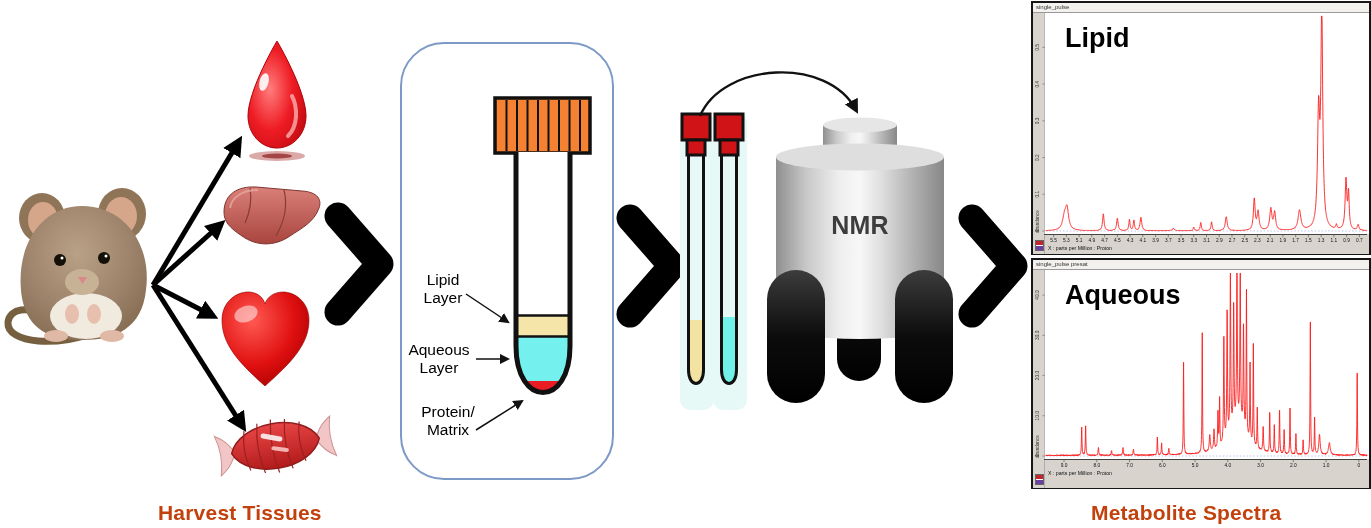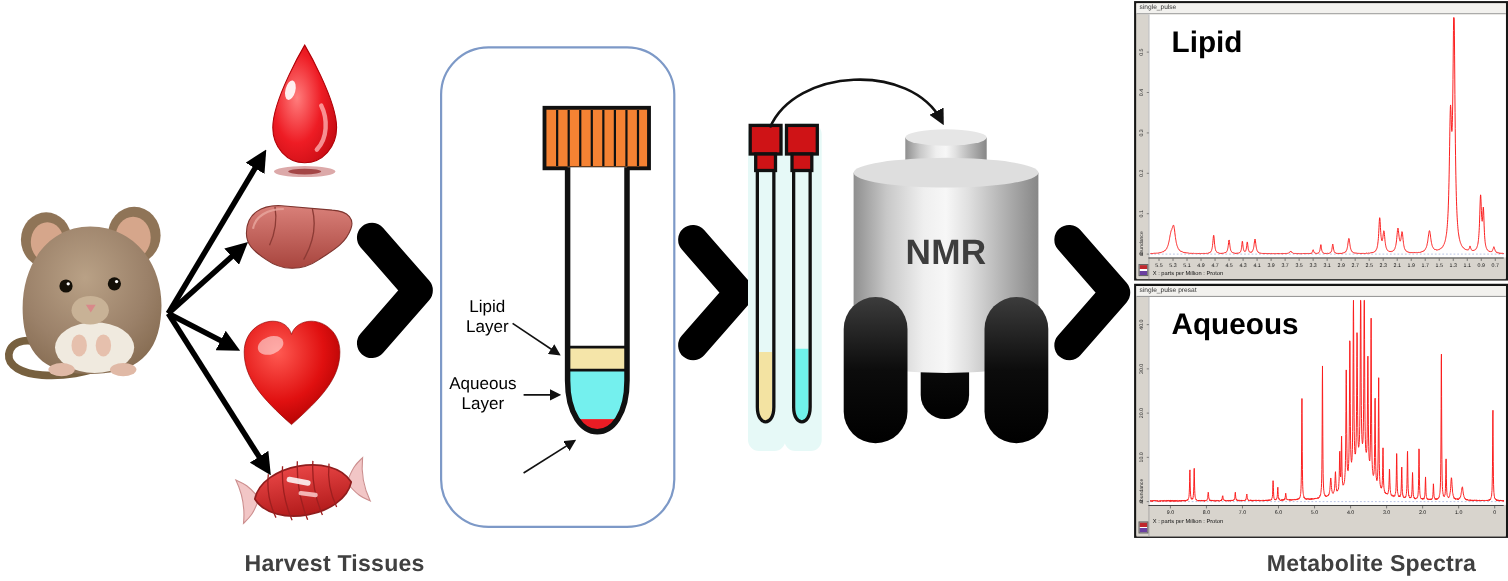--- a/index.html
+++ b/index.html
@@ -1,29 +1,29 @@
 <!DOCTYPE html>
 <html><head>
 <meta charset="utf-8">
 <style>
   html,body{margin:0;padding:0;background:#fff;font-family:"Liberation Sans",sans-serif;}
   .stage{position:relative;width:1371px;height:528px;background:#fff;overflow:hidden;}
   .abs{position:absolute;}
-  .cap{position:absolute;font-weight:bold;font-size:21px;color:#404040;text-align:right;letter-spacing:.2px;}
+  .cap{position:absolute;font-weight:bold;font-size:21px;color:#c2410c;text-align:left;letter-spacing:.2px;}
   .tl{position:absolute;font-size:15.5px;line-height:18px;text-align:center;color:#000;}
   .extract-box{position:absolute;left:400px;top:42px;width:214px;height:438px;box-sizing:border-box;
     border:2px solid #7d99c7;border-radius:44px;background:#fff;}
   .spec-panel{position:absolute;left:1031px;width:340px;box-sizing:border-box;border:2px solid #161616;background:#d8d4cd;}
   .spec-titlebar{height:9px;background:#f2f1ee;border-bottom:1px solid #9a9a9a;overflow:hidden;
     font-size:6px;line-height:8px;color:#333;padding-left:3px;white-space:nowrap;}
   .spec-label{position:absolute;left:32px;top:20px;font-size:27px;font-weight:bold;color:#000;}
   .spec-flag{position:absolute;left:2px;bottom:2px;width:9px;height:11px;border:1px solid #666;box-sizing:border-box;
     background:linear-gradient(180deg,#c0272d 0 42%,#ffffff 42% 58%,#6a3fa0 58% 100%);}
   .nmr-text{position:absolute;left:776px;width:168px;text-align:center;font-weight:bold;
-    font-size:32px;color:#3d3d3d;letter-spacing:.2px;}
+    font-size:25px;color:#3d3d3d;letter-spacing:.2px;}
 </style>
 </head>
 <body>
 
 <div class="stage">
 
   <svg class="abs" style="left:0;top:178px" width="162" height="172" viewBox="0 0 162 172">
     <defs>
       <radialGradient id="mbody" cx="45%" cy="35%" r="75%">
         <stop offset="0" stop-color="#b9a186"></stop>
@@ -170,20 +170,24 @@
     <path d="M76,388 L122,359" stroke="#111" stroke-width="1.5" fill="none" marker-end="url(#ah2)"></path>
   </svg>
 
   <div class="tl" style="left:406px;top:271px;width:74px">
     <div>Lipid</div>
     <div>Layer</div>
   </div>
   <div class="tl" style="left:396px;top:341px;width:86px">
     <div>Aqueous</div>
     <div>Layer</div>
+  </div>
+  <div class="tl" style="left:402px;top:403px;width:92px">
+    <div>Protein/</div>
+    <div>Matrix</div>
   </div>
 
 
   <svg class="abs" style="left:616px;top:204px" width="72" height="124" viewBox="0 0 72 124">
     <path d="M14,14 L56,62 L14,110" fill="none" stroke="#000" stroke-width="27" stroke-linecap="round" stroke-linejoin="round"></path>
   </svg>
 
   <svg class="abs" style="left:678px;top:108px" width="78" height="308" viewBox="0 0 78 308">
     <g>
       <rect x="2" y="4" width="34" height="298" rx="10" fill="#e6f9f7"></rect>
@@ -363,15 +367,15 @@
         <text x="6" y="65.33333333333334" font-size="4.8" text-anchor="middle" fill="#333" transform="rotate(-90 6 65.33333333333334)">30.0</text>
         <line x1="9.5" y1="25.111111111111114" x2="11.5" y2="25.111111111111114" stroke="#555" stroke-width="0.6"></line>
         <text x="6" y="25.111111111111114" font-size="4.8" text-anchor="middle" fill="#333" transform="rotate(-90 6 25.111111111111114)">40.0</text>
         <text x="6" y="188" font-size="4.6" fill="#333" text-anchor="start" transform="rotate(-90 6 188)">abundance</text>
         <path d="M13.00 185.90L13.15 184.81L13.29 185.72L13.44 185.21L13.58 185.50L13.73 185.50L13.88 185.34L14.02 185.80L14.17 185.16L14.31 185.30L14.46 185.75L14.60 185.64L14.75 185.03L14.90 185.99L15.04 185.82L15.19 185.48L15.33 184.86L15.48 185.32L15.63 185.08L15.77 185.49L15.92 185.11L16.06 185.40L16.21 185.29L16.36 185.32L16.50 184.92L16.65 185.06L16.79 185.24L16.94 184.77L17.09 185.03L17.23 185.38L17.38 184.94L17.52 185.15L17.67 185.53L17.82 185.33L17.96 185.57L18.11 185.24L18.25 184.89L18.40 185.01L18.54 185.42L18.69 185.67L18.84 185.39L18.98 185.70L19.13 185.20L19.27 185.02L19.42 185.63L19.57 185.15L19.71 185.68L19.86 185.35L20.00 185.66L20.15 185.65L20.30 185.47L20.44 185.76L20.59 185.77L20.73 185.53L20.88 185.33L21.02 185.75L21.17 185.23L21.32 184.93L21.46 185.06L21.61 185.00L21.75 185.80L21.90 185.92L22.05 185.08L22.19 185.85L22.34 185.70L22.48 185.69L22.63 185.17L22.78 185.09L22.92 185.32L23.07 185.28L23.21 185.26L23.36 185.32L23.51 184.88L23.65 184.72L23.80 184.95L23.94 185.28L24.09 185.83L24.23 185.25L24.38 185.74L24.53 185.79L24.67 184.98L24.82 185.30L24.96 184.85L25.11 185.15L25.26 185.01L25.40 185.31L25.55 185.36L25.69 185.13L25.84 185.16L25.99 185.70L26.13 184.97L26.28 185.79L26.42 185.42L26.57 185.18L26.72 185.06L26.86 185.00L27.01 184.75L27.15 184.85L27.30 184.84L27.45 185.40L27.59 185.20L27.74 185.90L27.88 184.89L28.03 184.89L28.17 185.22L28.32 184.82L28.47 185.50L28.61 185.34L28.76 185.22L28.90 184.93L29.05 185.64L29.20 185.09L29.34 184.72L29.49 184.74L29.63 185.34L29.78 185.38L29.93 185.41L30.07 185.85L30.22 185.20L30.36 184.69L30.51 185.46L30.65 184.97L30.80 184.84L30.95 185.86L31.09 185.98L31.24 185.13L31.38 185.50L31.53 184.90L31.68 185.68L31.82 185.02L31.97 185.29L32.11 185.77L32.26 185.73L32.41 184.85L32.55 185.20L32.70 184.87L32.84 185.60L32.99 184.94L33.14 185.02L33.28 185.76L33.43 185.49L33.57 185.65L33.72 185.55L33.87 185.60L34.01 184.76L34.16 185.53L34.30 185.74L34.45 185.90L34.59 185.52L34.74 185.35L34.89 184.80L35.03 185.72L35.18 185.67L35.32 185.07L35.47 185.36L35.62 185.00L35.76 185.89L35.91 185.34L36.05 184.95L36.20 185.00L36.35 185.66L36.49 185.35L36.64 184.93L36.78 185.44L36.93 185.73L37.07 185.34L37.22 184.96L37.37 184.91L37.51 185.21L37.66 185.12L37.80 185.91L37.95 185.65L38.10 185.75L38.24 185.59L38.39 185.18L38.53 185.31L38.68 184.87L38.83 185.19L38.97 185.90L39.12 185.56L39.26 184.82L39.41 185.28L39.56 184.95L39.70 184.80L39.85 185.76L39.99 185.76L40.14 185.82L40.29 185.62L40.43 185.26L40.58 184.82L40.72 185.26L40.87 184.80L41.01 185.28L41.16 185.74L41.31 184.85L41.45 185.21L41.60 185.48L41.74 184.86L41.89 185.49L42.04 185.16L42.18 185.11L42.33 184.93L42.47 185.36L42.62 185.17L42.77 185.62L42.91 185.28L43.06 184.82L43.20 185.51L43.35 184.65L43.50 185.33L43.64 185.53L43.79 185.56L43.93 184.81L44.08 184.73L44.22 184.91L44.37 185.32L44.52 185.64L44.66 184.75L44.81 185.59L44.95 184.98L45.10 185.16L45.25 184.90L45.39 184.64L45.54 184.62L45.68 184.96L45.83 184.99L45.98 185.43L46.12 184.87L46.27 184.35L46.41 184.68L46.56 184.09L46.70 184.49L46.85 184.65L47.00 184.21L47.14 183.96L47.29 183.94L47.43 183.11L47.58 182.77L47.73 182.08L47.87 181.44L48.02 179.78L48.16 177.45L48.31 173.72L48.46 167.65L48.60 159.52L48.75 157.17L48.89 164.20L49.04 171.80L49.19 176.26L49.33 179.20L49.48 181.11L49.62 181.63L49.77 182.59L49.92 183.34L50.06 182.65L50.21 182.96L50.35 183.30L50.50 183.98L50.64 184.17L50.79 183.91L50.94 183.68L51.08 182.86L51.23 183.30L51.37 183.48L51.52 183.06L51.67 181.97L51.81 180.42L51.96 179.02L52.10 176.49L52.25 172.10L52.40 165.37L52.54 157.42L52.69 155.78L52.83 163.48L52.98 170.92L53.12 175.84L53.27 178.70L53.42 180.89L53.56 181.69L53.71 182.36L53.85 183.12L54.00 183.25L54.15 184.07L54.29 184.29L54.44 184.29L54.58 183.86L54.73 184.39L54.88 184.79L55.02 185.05L55.17 184.98L55.31 185.03L55.46 184.81L55.61 185.18L55.75 185.03L55.90 184.95L56.04 184.79L56.19 185.62L56.34 185.62L56.48 185.28L56.63 184.57L56.77 185.31L56.92 185.17L57.06 184.61L57.21 185.19L57.36 185.14L57.50 185.43L57.65 184.84L57.79 184.88L57.94 185.25L58.09 185.51L58.23 185.06L58.38 185.34L58.52 185.35L58.67 185.39L58.82 185.02L58.96 184.59L59.11 185.47L59.25 185.46L59.40 184.75L59.54 184.79L59.69 185.63L59.84 185.71L59.98 185.47L60.13 184.92L60.27 185.15L60.42 184.89L60.57 185.40L60.71 185.01L60.86 185.11L61.00 184.89L61.15 184.72L61.30 185.18L61.44 184.74L61.59 184.67L61.73 184.95L61.88 185.72L62.03 185.05L62.17 185.70L62.32 185.14L62.46 185.41L62.61 185.35L62.76 185.24L62.90 185.29L63.05 184.75L63.19 185.16L63.34 184.98L63.48 184.82L63.63 185.09L63.78 184.97L63.92 184.83L64.07 184.85L64.21 184.49L64.36 184.67L64.51 183.86L64.65 183.32L64.80 182.70L64.94 182.20L65.09 180.09L65.24 178.89L65.38 177.49L65.53 178.11L65.67 179.36L65.82 181.34L65.97 182.88L66.11 183.55L66.26 183.40L66.40 184.24L66.55 184.12L66.69 185.08L66.84 184.98L66.99 185.18L67.13 184.86L67.28 184.38L67.42 184.82L67.57 185.28L67.72 184.69L67.86 185.22L68.01 185.16L68.15 184.58L68.30 184.95L68.45 185.50L68.59 184.61L68.74 184.72L68.88 185.03L69.03 184.81L69.17 185.48L69.32 185.29L69.47 184.53L69.61 184.93L69.76 184.84L69.90 185.24L70.05 185.61L70.20 185.54L70.34 185.47L70.49 184.81L70.63 184.73L70.78 185.30L70.93 185.27L71.07 185.65L71.22 185.58L71.36 184.85L71.51 184.91L71.66 185.00L71.80 184.97L71.95 185.19L72.09 185.15L72.24 185.82L72.39 185.01L72.53 184.84L72.68 185.07L72.82 184.94L72.97 184.76L73.11 185.44L73.26 185.66L73.41 185.08L73.55 185.44L73.70 184.80L73.84 184.84L73.99 185.04L74.14 184.93L74.28 185.32L74.43 185.36L74.57 185.47L74.72 185.52L74.87 184.68L75.01 184.90L75.16 185.15L75.30 185.44L75.45 185.66L75.60 185.54L75.74 185.60L75.89 185.67L76.03 185.53L76.18 185.28L76.32 184.69L76.47 185.47L76.62 184.94L76.76 184.93L76.91 185.30L77.05 185.20L77.20 184.51L77.35 185.08L77.49 183.96L77.64 184.72L77.78 184.42L77.93 184.33L78.08 182.81L78.22 181.87L78.37 180.99L78.51 180.74L78.66 180.66L78.81 182.01L78.95 182.85L79.10 184.04L79.24 184.44L79.39 184.43L79.53 184.27L79.68 184.70L79.83 184.60L79.97 184.45L80.12 184.77L80.26 184.60L80.41 185.15L80.56 184.93L80.70 184.54L80.85 185.15L80.99 184.55L81.14 185.60L81.29 185.08L81.43 185.42L81.58 185.45L81.72 185.46L81.87 185.45L82.02 185.34L82.16 185.02L82.31 184.73L82.45 185.14L82.60 185.09L82.74 185.51L82.89 185.17L83.04 184.86L83.18 184.71L83.33 185.57L83.47 185.15L83.62 185.68L83.77 185.55L83.91 185.56L84.06 184.93L84.20 185.03L84.35 185.49L84.50 184.76L84.64 185.48L84.79 185.24L84.93 185.13L85.08 184.73L85.22 185.19L85.37 184.52L85.52 184.94L85.66 184.85L85.81 185.67L85.95 185.35L86.10 185.31L86.25 185.16L86.39 184.78L86.54 184.75L86.68 185.28L86.83 184.68L86.98 184.73L87.12 184.64L87.27 185.29L87.41 184.61L87.56 184.80L87.71 184.85L87.85 185.27L88.00 185.29L88.14 184.81L88.29 184.90L88.44 184.43L88.58 184.39L88.73 184.02L88.87 184.30L89.02 183.63L89.16 183.90L89.31 183.36L89.46 182.36L89.60 181.69L89.75 179.85L89.89 178.37L90.04 177.51L90.19 179.93L90.33 181.02L90.48 182.95L90.62 182.87L90.77 183.37L90.92 184.29L91.06 183.73L91.21 184.51L91.35 184.42L91.50 184.89L91.64 185.36L91.79 185.11L91.94 185.16L92.08 184.45L92.23 184.31L92.37 185.02L92.52 185.17L92.67 184.84L92.81 184.99L92.96 185.49L93.10 184.83L93.25 184.98L93.40 184.42L93.54 184.52L93.69 184.95L93.83 185.63L93.98 185.08L94.13 185.05L94.27 185.05L94.42 185.21L94.56 185.40L94.71 185.49L94.86 184.82L95.00 185.02L95.15 184.76L95.29 184.79L95.44 185.47L95.58 184.51L95.73 185.02L95.88 185.35L96.02 185.29L96.17 185.61L96.31 184.73L96.46 185.02L96.61 184.88L96.75 185.12L96.90 184.95L97.04 184.89L97.19 185.26L97.34 184.70L97.48 184.93L97.63 185.27L97.77 185.18L97.92 184.98L98.06 185.26L98.21 185.10L98.36 185.04L98.50 184.52L98.65 184.78L98.79 185.09L98.94 185.28L99.09 184.93L99.23 184.45L99.38 184.05L99.52 184.52L99.67 183.64L99.82 183.14L99.96 182.51L100.11 181.30L100.25 180.41L100.40 179.34L100.55 179.13L100.69 180.66L100.84 182.05L100.98 183.54L101.13 183.47L101.28 183.93L101.42 184.00L101.57 184.07L101.71 184.66L101.86 184.63L102.00 185.16L102.15 184.47L102.30 184.55L102.44 184.63L102.59 185.11L102.73 184.86L102.88 184.87L103.03 185.05L103.17 185.04L103.32 184.60L103.46 184.55L103.61 184.46L103.76 184.89L103.90 184.45L104.05 185.19L104.19 185.45L104.34 184.66L104.48 185.52L104.63 184.70L104.78 184.64L104.92 184.70L105.07 185.30L105.21 185.57L105.36 185.66L105.51 185.28L105.65 184.83L105.80 185.37L105.94 184.53L106.09 184.72L106.24 184.66L106.38 185.29L106.53 185.55L106.67 184.89L106.82 185.24L106.97 185.16L107.11 184.82L107.26 184.76L107.40 185.26L107.55 185.07L107.69 185.25L107.84 185.38L107.99 184.64L108.13 185.34L108.28 185.03L108.42 184.46L108.57 184.77L108.72 185.11L108.86 185.16L109.01 184.78L109.15 184.65L109.30 184.73L109.45 185.16L109.59 184.69L109.74 184.62L109.88 185.26L110.03 184.94L110.18 185.24L110.32 185.46L110.47 184.91L110.61 185.33L110.76 185.19L110.90 184.51L111.05 185.51L111.20 185.17L111.34 184.72L111.49 184.76L111.63 184.83L111.78 184.79L111.93 184.69L112.07 184.99L112.22 185.61L112.36 185.05L112.51 184.83L112.66 184.65L112.80 185.33L112.95 184.86L113.09 185.00L113.24 185.18L113.39 185.25L113.53 185.32L113.68 185.06L113.82 185.07L113.97 184.76L114.11 184.73L114.26 185.26L114.41 185.28L114.55 185.61L114.70 185.19L114.84 185.05L114.99 185.27L115.14 184.47L115.28 184.65L115.43 184.59L115.57 185.22L115.72 184.88L115.87 185.56L116.01 184.63L116.16 185.21L116.30 185.38L116.45 184.79L116.60 185.28L116.74 184.55L116.89 184.82L117.03 184.58L117.18 185.34L117.33 184.92L117.47 184.82L117.62 185.34L117.76 184.50L117.91 184.63L118.05 185.39L118.20 185.11L118.35 184.88L118.49 185.21L118.64 184.49L118.78 184.97L118.93 184.36L119.08 185.06L119.22 184.71L119.37 185.11L119.51 185.08L119.66 184.73L119.81 184.78L119.95 185.03L120.10 184.36L120.24 184.44L120.39 185.41L120.54 184.93L120.68 184.97L120.83 184.21L120.97 184.96L121.12 184.77L121.26 184.53L121.41 184.34L121.56 184.42L121.70 184.95L121.85 184.63L121.99 184.59L122.14 184.63L122.29 184.44L122.43 184.30L122.58 184.67L122.72 184.17L122.87 183.91L123.02 184.34L123.16 183.14L123.31 182.83L123.45 182.66L123.60 181.96L123.74 181.30L123.89 179.55L124.04 175.56L124.18 170.57L124.33 167.00L124.47 168.83L124.62 173.24L124.77 177.03L124.91 180.05L125.06 181.71L125.20 182.95L125.35 183.31L125.50 183.52L125.64 183.59L125.79 183.63L125.93 184.49L126.08 184.09L126.23 184.54L126.37 184.66L126.52 184.15L126.66 183.96L126.81 183.63L126.95 183.65L127.10 184.07L127.25 184.18L127.39 183.85L127.54 183.70L127.68 182.79L127.83 182.88L127.98 182.65L128.12 181.20L128.27 179.66L128.41 175.80L128.56 173.32L128.71 172.91L128.85 176.97L129.00 179.54L129.14 181.42L129.29 181.96L129.44 182.74L129.58 183.69L129.73 183.34L129.87 183.90L130.02 183.50L130.16 184.04L130.31 184.41L130.46 184.42L130.60 184.46L130.75 184.72L130.89 184.56L131.04 185.00L131.19 184.55L131.33 184.82L131.48 184.32L131.62 184.46L131.77 184.24L131.92 185.03L132.06 184.41L132.21 184.44L132.35 184.57L132.50 184.33L132.65 184.01L132.79 185.01L132.94 185.21L133.08 184.85L133.23 184.64L133.38 184.01L133.52 184.79L133.67 183.92L133.81 184.28L133.96 184.70L134.10 184.74L134.25 184.25L134.40 184.62L134.54 184.09L134.69 184.45L134.83 184.15L134.98 183.18L135.13 183.78L135.27 182.42L135.42 181.81L135.56 180.74L135.71 178.74L135.86 178.35L136.00 179.29L136.15 180.90L136.29 181.91L136.44 182.71L136.58 182.98L136.73 183.78L136.88 184.27L137.02 184.07L137.17 183.84L137.31 183.90L137.46 184.21L137.61 184.05L137.75 184.46L137.90 184.37L138.04 183.99L138.19 184.34L138.34 184.51L138.48 184.42L138.63 184.44L138.77 184.69L138.92 184.70L139.07 184.68L139.21 183.88L139.36 184.48L139.50 184.91L139.65 184.48L139.80 184.07L139.94 184.18L140.09 184.66L140.23 184.73L140.38 184.20L140.52 184.82L140.67 183.97L140.82 184.58L140.96 184.37L141.11 184.66L141.25 184.91L141.40 184.71L141.55 184.35L141.69 184.76L141.84 184.28L141.98 184.05L142.13 184.33L142.28 184.53L142.42 184.13L142.57 184.16L142.71 184.14L142.86 184.45L143.00 184.32L143.15 184.63L143.30 184.58L143.44 184.03L143.59 184.57L143.73 184.55L143.88 184.03L144.03 183.80L144.17 183.77L144.32 184.12L144.46 184.09L144.61 184.66L144.76 183.94L144.90 184.13L145.05 184.02L145.19 184.17L145.34 184.22L145.49 183.71L145.63 183.81L145.78 184.40L145.92 183.98L146.07 183.65L146.22 183.98L146.36 183.39L146.51 183.91L146.65 184.46L146.80 184.29L146.94 184.35L147.09 183.45L147.24 183.72L147.38 183.01L147.53 183.12L147.67 183.31L147.82 183.54L147.97 183.73L148.11 183.55L148.26 182.50L148.40 182.62L148.55 182.70L148.70 182.07L148.84 182.12L148.99 181.46L149.13 180.88L149.28 179.46L149.42 178.79L149.57 177.17L149.72 173.99L149.86 170.30L150.01 164.33L150.15 153.49L150.30 133.72L150.45 106.05L150.59 92.30L150.74 114.31L150.88 140.35L151.03 156.82L151.18 166.72L151.32 172.36L151.47 175.27L151.61 177.34L151.76 178.63L151.91 179.63L152.05 180.31L152.20 181.11L152.34 182.06L152.49 181.71L152.63 182.74L152.78 182.21L152.93 182.39L153.07 182.99L153.22 182.70L153.36 183.21L153.51 183.07L153.66 183.84L153.80 183.33L153.95 183.63L154.09 183.80L154.24 183.12L154.39 183.40L154.53 183.58L154.68 184.09L154.82 183.39L154.97 183.49L155.12 183.57L155.26 184.12L155.41 183.62L155.55 183.16L155.70 183.39L155.85 183.29L155.99 183.61L156.14 183.67L156.28 183.28L156.43 183.16L156.57 183.74L156.72 183.72L156.87 184.07L157.01 183.47L157.16 184.08L157.30 183.87L157.45 183.54L157.60 183.47L157.74 184.14L157.89 183.27L158.03 183.39L158.18 183.97L158.33 183.73L158.47 183.76L158.62 183.70L158.76 184.09L158.91 183.07L159.06 183.95L159.20 183.23L159.35 184.03L159.49 183.48L159.64 183.27L159.78 183.27L159.93 183.42L160.08 183.17L160.22 183.59L160.37 183.90L160.51 183.33L160.66 183.96L160.81 183.75L160.95 183.76L161.10 183.47L161.24 183.55L161.39 183.65L161.54 183.28L161.68 183.36L161.83 183.76L161.97 183.64L162.12 183.57L162.27 182.73L162.41 183.51L162.56 183.34L162.70 183.27L162.85 183.62L162.99 183.28L163.14 183.15L163.29 182.67L163.43 183.35L163.58 183.24L163.72 183.22L163.87 183.46L164.02 183.27L164.16 183.04L164.31 182.99L164.45 183.21L164.60 182.87L164.75 182.84L164.89 182.37L165.04 182.45L165.18 183.22L165.33 182.65L165.47 183.02L165.62 182.30L165.77 182.19L165.91 182.19L166.06 182.51L166.20 181.91L166.35 181.76L166.50 182.08L166.64 181.59L166.79 181.71L166.93 180.52L167.08 180.88L167.23 180.12L167.37 179.84L167.52 179.91L167.66 178.54L167.81 177.63L167.96 176.41L168.10 174.75L168.25 173.28L168.39 169.71L168.54 165.39L168.69 156.65L168.83 142.01L168.98 115.82L169.12 78.92L169.27 62.69L169.41 92.86L169.56 126.97L169.71 147.72L169.85 160.41L170.00 167.23L170.14 170.93L170.29 173.79L170.44 175.81L170.58 176.63L170.73 178.04L170.87 179.17L171.02 179.37L171.17 179.62L171.31 179.44L171.46 180.46L171.60 180.31L171.75 180.97L171.89 180.31L172.04 181.02L172.19 181.39L172.33 180.52L172.48 180.57L172.62 181.15L172.77 181.31L172.92 180.95L173.06 181.43L173.21 181.23L173.35 181.33L173.50 180.83L173.65 180.51L173.79 180.39L173.94 180.19L174.08 180.37L174.23 180.96L174.38 180.80L174.52 180.64L174.67 180.11L174.81 179.29L174.96 179.81L175.10 179.70L175.25 179.46L175.40 178.18L175.54 177.46L175.69 176.78L175.83 175.84L175.98 174.97L176.13 172.92L176.27 171.13L176.42 168.25L176.56 166.28L176.71 164.67L176.86 164.54L177.00 166.43L177.15 168.00L177.29 171.20L177.44 173.06L177.59 174.64L177.73 175.15L177.88 176.66L178.02 176.74L178.17 177.41L178.31 177.96L178.46 178.18L178.61 178.21L178.75 178.50L178.90 178.49L179.04 178.47L179.19 178.20L179.34 177.63L179.48 177.36L179.63 176.84L179.77 176.29L179.92 175.97L180.07 175.41L180.21 173.96L180.36 172.84L180.50 169.61L180.65 167.00L180.80 163.19L180.94 159.85L181.09 158.82L181.23 161.76L181.38 165.41L181.52 169.28L181.67 171.45L181.82 173.12L181.96 174.19L182.11 175.46L182.25 176.02L182.40 175.74L182.55 176.54L182.69 176.09L182.84 175.43L182.98 175.88L183.13 175.79L183.28 175.70L183.42 175.26L183.57 174.66L183.71 174.60L183.86 173.51L184.01 172.22L184.15 169.63L184.30 167.60L184.44 163.03L184.59 157.97L184.74 149.06L184.88 141.18L185.03 140.24L185.17 146.01L185.32 153.78L185.46 159.34L185.61 162.76L185.76 163.60L185.90 163.15L186.05 159.44L186.19 154.60L186.34 143.60L186.49 131.37L186.63 126.52L186.78 136.46L186.92 149.96L187.07 158.78L187.22 163.66L187.36 166.61L187.51 168.18L187.65 169.18L187.80 170.65L187.94 171.11L188.09 170.63L188.24 170.48L188.38 170.17L188.53 170.40L188.67 170.29L188.82 169.45L188.97 169.27L189.11 168.51L189.26 167.66L189.40 166.11L189.55 164.01L189.70 161.60L189.84 159.49L189.99 155.30L190.13 148.56L190.28 139.91L190.43 124.86L190.57 104.21L190.72 78.48L190.86 66.29L191.01 79.61L191.15 103.54L191.30 124.20L191.45 137.41L191.59 145.63L191.74 151.52L191.88 154.67L192.03 156.45L192.18 157.56L192.32 157.57L192.47 157.83L192.61 157.89L192.76 156.30L192.91 153.84L193.05 151.39L193.20 147.47L193.34 141.13L193.49 131.03L193.64 117.63L193.78 95.37L193.93 65.33L194.07 39.79L194.22 41.61L194.37 69.08L194.51 96.72L194.66 117.50L194.80 130.10L194.95 138.84L195.09 143.69L195.24 146.24L195.39 148.70L195.53 149.44L195.68 150.23L195.82 148.82L195.97 148.30L196.12 146.19L196.26 142.85L196.41 138.60L196.55 132.59L196.70 122.40L196.85 107.48L196.99 84.60L197.14 51.55L197.28 14.60L197.43 3.00L197.57 22.11L197.72 59.30L197.87 89.46L198.01 109.27L198.16 122.13L198.30 130.65L198.45 135.68L198.60 139.69L198.74 141.15L198.89 142.76L199.03 142.44L199.18 142.81L199.33 141.85L199.47 140.12L199.62 137.27L199.76 133.60L199.91 127.68L200.06 118.36L200.20 104.13L200.35 82.57L200.49 54.16L200.64 32.42L200.78 37.25L200.93 64.22L201.08 89.75L201.22 107.63L201.37 118.65L201.51 126.54L201.66 131.30L201.81 133.86L201.95 135.89L202.10 136.62L202.24 136.13L202.39 135.36L202.54 134.24L202.68 132.28L202.83 129.12L202.97 124.82L203.12 117.56L203.27 107.41L203.41 91.07L203.56 66.18L203.70 29.68L203.85 3.00L204.00 3.00L204.14 8.15L204.29 47.49L204.43 77.96L204.58 98.52L204.72 110.57L204.87 119.98L205.02 125.05L205.16 129.36L205.31 131.06L205.45 132.67L205.60 133.41L205.75 132.83L205.89 132.13L206.04 130.39L206.18 127.24L206.33 122.08L206.48 113.82L206.62 102.03L206.77 82.92L206.91 53.57L207.06 16.55L207.20 3.00L207.35 3.00L207.50 38.81L207.64 72.85L207.79 96.70L207.93 111.61L208.08 122.15L208.23 129.30L208.37 133.72L208.52 137.60L208.66 139.33L208.81 140.43L208.96 141.07L209.10 141.32L209.25 140.98L209.39 139.90L209.54 137.89L209.69 134.30L209.83 128.47L209.98 118.03L210.12 101.88L210.27 80.02L210.42 57.42L210.56 53.78L210.71 72.47L210.85 96.74L211.00 115.65L211.14 128.15L211.29 135.86L211.44 140.99L211.58 144.62L211.73 146.87L211.87 148.29L212.02 148.50L212.17 149.05L212.31 148.09L212.46 145.84L212.60 141.73L212.75 135.37L212.90 124.84L213.04 107.37L213.19 77.30L213.33 37.69L213.48 19.25L213.63 48.18L213.77 88.06L213.92 114.82L214.06 131.88L214.21 141.88L214.35 148.96L214.50 152.31L214.65 156.06L214.79 157.60L214.94 158.83L215.08 159.90L215.23 161.39L215.38 161.61L215.52 162.25L215.67 161.55L215.81 161.41L215.96 161.12L216.11 159.06L216.25 156.82L216.40 153.27L216.54 145.90L216.69 134.16L216.83 114.98L216.98 94.34L217.13 92.01L217.27 112.77L217.42 133.41L217.56 145.92L217.71 154.31L217.86 158.92L218.00 162.14L218.15 163.82L218.29 164.47L218.44 165.43L218.59 166.78L218.73 166.63L218.88 166.84L219.02 165.59L219.17 164.49L219.32 163.41L219.46 159.91L219.61 155.87L219.75 149.08L219.90 137.44L220.05 118.53L220.19 91.29L220.34 73.38L220.48 90.28L220.63 117.91L220.77 138.35L220.92 151.23L221.07 157.93L221.21 163.16L221.36 166.13L221.50 167.96L221.65 170.12L221.80 170.56L221.94 171.93L222.09 172.49L222.23 172.33L222.38 173.43L222.53 173.70L222.67 173.08L222.82 173.13L222.96 173.77L223.11 172.47L223.25 172.67L223.40 171.74L223.55 170.20L223.69 166.71L223.84 162.28L223.98 154.84L224.13 143.37L224.28 137.12L224.42 144.28L224.57 155.78L224.71 164.25L224.86 169.11L225.01 171.15L225.15 173.41L225.30 174.26L225.44 175.18L225.59 176.40L225.74 176.79L225.88 176.73L226.03 177.46L226.17 178.11L226.32 177.30L226.47 177.98L226.61 178.62L226.76 178.52L226.90 178.27L227.05 178.76L227.19 178.87L227.34 179.08L227.49 178.22L227.63 178.65L227.78 178.87L227.92 178.38L228.07 179.17L228.22 179.28L228.36 179.31L228.51 179.11L228.65 178.83L228.80 178.46L228.95 177.90L229.09 177.09L229.24 176.35L229.38 175.04L229.53 173.60L229.68 170.71L229.82 167.13L229.97 161.73L230.11 156.48L230.26 157.53L230.40 162.95L230.55 168.50L230.70 171.70L230.84 175.12L230.99 175.69L231.13 177.69L231.28 178.33L231.43 178.84L231.57 179.50L231.72 180.12L231.86 179.89L232.01 180.08L232.16 180.44L232.30 179.74L232.45 180.27L232.59 180.54L232.74 181.16L232.88 180.91L233.03 180.58L233.18 180.87L233.32 181.07L233.47 180.35L233.61 180.72L233.76 180.85L233.91 181.23L234.05 181.54L234.20 181.41L234.34 180.35L234.49 180.95L234.64 180.92L234.78 181.13L234.93 180.97L235.07 180.80L235.22 179.72L235.37 179.08L235.51 178.66L235.66 178.39L235.80 176.83L235.95 176.10L236.09 173.20L236.24 169.02L236.39 162.15L236.53 151.94L236.68 142.34L236.82 145.70L236.97 156.86L237.12 166.06L237.26 171.78L237.41 174.37L237.55 177.01L237.70 178.12L237.85 178.60L237.99 179.49L238.14 179.82L238.28 180.53L238.43 180.92L238.58 181.35L238.72 180.82L238.87 181.29L239.01 180.60L239.16 181.70L239.31 180.79L239.45 181.19L239.60 181.35L239.74 181.67L239.89 180.91L240.03 180.09L240.18 180.13L240.33 180.00L240.47 178.60L240.62 177.09L240.76 175.36L240.91 170.90L241.06 164.75L241.20 157.26L241.35 154.64L241.49 161.28L241.64 169.51L241.79 174.21L241.93 177.03L242.08 178.00L242.22 179.98L242.37 179.93L242.51 181.11L242.66 180.82L242.81 181.29L242.95 181.65L243.10 181.70L243.24 182.39L243.39 181.69L243.54 182.35L243.68 182.28L243.83 182.48L243.97 182.57L244.12 182.11L244.27 182.45L244.41 181.76L244.56 182.09L244.70 181.22L244.85 181.39L245.00 181.62L245.14 181.18L245.29 180.42L245.43 179.50L245.58 178.73L245.72 176.58L245.87 174.26L246.02 170.34L246.16 164.21L246.31 154.63L246.45 142.60L246.60 140.31L246.75 150.91L246.89 162.89L247.04 169.80L247.18 174.08L247.33 176.29L247.48 178.20L247.62 179.98L247.77 180.88L247.91 180.43L248.06 181.33L248.21 181.74L248.35 181.72L248.50 182.54L248.64 181.95L248.79 182.46L248.94 182.83L249.08 182.54L249.23 181.87L249.37 182.47L249.52 182.10L249.66 182.40L249.81 181.92L249.96 181.93L250.10 180.72L250.25 180.89L250.39 179.27L250.54 177.08L250.69 174.72L250.83 169.96L250.98 164.01L251.12 159.57L251.27 162.95L251.42 169.82L251.56 174.73L251.71 177.42L251.85 179.77L252.00 181.11L252.15 181.19L252.29 181.67L252.44 182.47L252.58 182.08L252.73 182.70L252.87 183.19L253.02 182.47L253.17 182.68L253.31 182.96L253.46 183.74L253.60 182.86L253.75 183.57L253.90 183.56L254.04 183.43L254.19 183.62L254.33 183.00L254.48 183.00L254.63 182.62L254.77 182.55L254.92 182.52L255.06 182.95L255.21 182.77L255.35 182.58L255.50 182.44L255.65 182.36L255.79 181.20L255.94 181.16L256.08 179.84L256.23 178.10L256.38 175.84L256.52 171.56L256.67 164.98L256.81 152.08L256.96 138.04L257.11 139.13L257.25 153.88L257.40 165.70L257.54 172.27L257.69 175.96L257.84 178.81L257.98 179.59L258.13 180.39L258.27 181.14L258.42 182.42L258.56 182.55L258.71 183.01L258.86 183.02L259.00 183.36L259.15 183.63L259.29 183.36L259.44 182.93L259.59 183.56L259.73 182.83L259.88 183.53L260.02 184.07L260.17 183.44L260.32 183.56L260.46 183.85L260.61 183.11L260.75 183.25L260.90 182.83L261.05 183.64L261.19 183.48L261.34 183.86L261.48 182.88L261.63 182.54L261.77 183.03L261.92 182.21L262.07 181.07L262.21 180.37L262.36 179.27L262.50 176.66L262.65 171.80L262.80 166.57L262.94 163.58L263.09 167.77L263.23 173.26L263.38 177.55L263.53 179.87L263.67 181.18L263.82 181.59L263.96 182.39L264.11 183.17L264.26 183.21L264.40 182.85L264.55 183.09L264.69 184.14L264.84 184.00L264.99 183.76L265.13 183.30L265.28 183.88L265.42 183.87L265.57 184.32L265.71 184.21L265.86 184.23L266.01 184.44L266.15 184.24L266.30 183.56L266.44 184.17L266.59 183.69L266.74 183.55L266.88 183.66L267.03 184.18L267.17 183.75L267.32 183.83L267.47 183.51L267.61 184.47L267.76 184.13L267.90 183.56L268.05 184.04L268.19 184.30L268.34 183.80L268.49 184.02L268.63 183.32L268.78 183.69L268.92 183.45L269.07 183.14L269.22 182.64L269.36 182.50L269.51 181.06L269.65 179.53L269.80 176.84L269.95 173.50L270.09 169.83L270.24 171.71L270.38 175.30L270.53 178.42L270.68 180.42L270.82 181.37L270.97 181.95L271.11 182.76L271.26 182.65L271.41 183.29L271.55 183.16L271.70 183.68L271.84 184.19L271.99 183.41L272.13 183.37L272.28 183.76L272.43 183.22L272.57 183.77L272.72 183.47L272.86 184.01L273.01 184.34L273.16 183.38L273.30 183.16L273.45 183.41L273.59 184.02L273.74 183.47L273.89 183.14L274.03 183.20L274.18 183.52L274.32 183.15L274.47 183.31L274.62 182.62L274.76 182.36L274.91 181.98L275.05 182.31L275.20 182.07L275.34 182.00L275.49 180.49L275.64 179.96L275.78 179.47L275.93 178.53L276.07 177.62L276.22 175.37L276.37 172.79L276.51 168.78L276.66 162.01L276.80 151.57L276.95 133.68L277.10 101.40L277.24 59.98L277.39 51.93L277.53 90.52L277.68 127.20L277.83 147.74L277.97 160.07L278.12 166.96L278.26 172.12L278.41 174.94L278.55 176.75L278.70 177.57L278.85 178.97L278.99 179.19L279.14 180.74L279.28 180.45L279.43 180.92L279.58 181.09L279.72 181.05L279.87 181.61L280.01 181.47L280.16 181.01L280.31 180.39L280.45 180.21L280.60 180.13L280.74 178.89L280.89 177.09L281.04 174.12L281.18 169.00L281.33 161.57L281.47 151.20L281.62 147.17L281.76 155.43L281.91 165.16L282.06 172.06L282.20 175.47L282.35 177.87L282.49 179.27L282.64 180.51L282.79 180.71L282.93 181.18L283.08 181.36L283.22 181.74L283.37 182.03L283.52 182.17L283.66 182.41L283.81 182.14L283.95 182.43L284.10 181.71L284.25 181.69L284.39 181.93L284.54 181.43L284.68 181.20L284.83 180.65L284.97 179.67L285.12 178.97L285.27 177.87L285.41 177.34L285.56 176.08L285.70 174.24L285.85 172.53L286.00 169.89L286.14 167.25L286.29 165.33L286.43 164.31L286.58 164.48L286.73 165.58L286.87 167.79L287.02 170.50L287.16 172.66L287.31 173.75L287.46 176.43L287.60 177.95L287.75 178.63L287.89 179.08L288.04 180.25L288.18 180.98L288.33 181.12L288.48 182.01L288.62 181.73L288.77 182.37L288.91 183.12L289.06 182.84L289.21 182.49L289.35 183.12L289.50 182.92L289.64 183.64L289.79 183.02L289.94 183.28L290.08 184.10L290.23 184.02L290.37 183.14L290.52 183.37L290.67 183.56L290.81 183.82L290.96 183.69L291.10 183.68L291.25 183.56L291.39 183.58L291.54 183.35L291.69 183.92L291.83 183.78L291.98 183.32L292.12 183.78L292.27 183.61L292.42 184.46L292.56 183.51L292.71 184.24L292.85 183.69L293.00 183.30L293.15 183.03L293.29 183.16L293.44 183.10L293.58 183.29L293.73 183.40L293.87 182.64L294.02 182.50L294.17 182.84L294.31 181.97L294.46 181.86L294.60 181.85L294.75 181.76L294.90 180.82L295.04 180.18L295.19 179.70L295.33 178.35L295.48 177.72L295.63 176.73L295.77 176.02L295.92 174.58L296.06 173.61L296.21 173.20L296.36 172.85L296.50 172.56L296.65 173.40L296.79 174.63L296.94 176.14L297.09 177.11L297.23 178.76L297.38 178.68L297.52 179.98L297.67 180.35L297.81 181.13L297.96 181.63L298.11 181.98L298.25 181.99L298.40 182.94L298.54 182.71L298.69 182.94L298.84 183.00L298.98 183.59L299.13 183.38L299.27 183.91L299.42 183.56L299.57 183.57L299.71 184.27L299.86 183.72L300.00 184.41L300.15 183.94L300.30 184.41L300.44 184.29L300.59 184.87L300.73 184.77L300.88 183.93L301.02 184.29L301.17 183.95L301.32 184.56L301.46 184.38L301.61 184.56L301.75 184.96L301.90 184.88L302.05 184.59L302.19 184.71L302.34 184.55L302.48 184.72L302.63 184.39L302.78 184.56L302.92 184.73L303.07 185.00L303.21 184.41L303.36 184.26L303.51 185.06L303.65 184.71L303.80 185.16L303.94 185.39L304.09 185.29L304.23 184.28L304.38 185.02L304.53 184.63L304.67 184.89L304.82 185.32L304.96 185.33L305.11 185.38L305.26 185.17L305.40 184.66L305.55 185.28L305.69 185.09L305.84 184.42L305.99 185.02L306.13 185.57L306.28 184.80L306.42 184.56L306.57 184.95L306.72 185.27L306.86 184.65L307.01 184.77L307.15 185.45L307.30 184.89L307.44 184.78L307.59 184.44L307.74 184.42L307.88 184.64L308.03 184.86L308.17 184.69L308.32 185.21L308.47 185.37L308.61 185.27L308.76 184.53L308.90 184.34L309.05 184.74L309.20 184.74L309.34 185.51L309.49 185.16L309.63 185.15L309.78 184.87L309.92 184.85L310.07 184.82L310.22 185.24L310.36 184.84L310.51 185.53L310.65 185.38L310.80 184.97L310.95 185.34L311.09 185.35L311.24 184.85L311.38 185.12L311.53 185.29L311.68 185.46L311.82 185.27L311.97 185.58L312.11 184.61L312.26 184.67L312.41 184.79L312.55 185.25L312.70 184.92L312.84 185.17L312.99 185.27L313.13 185.09L313.28 185.45L313.43 184.70L313.57 184.80L313.72 184.91L313.86 184.66L314.01 185.46L314.16 184.66L314.30 185.27L314.45 185.45L314.59 184.98L314.74 184.81L314.89 184.50L315.03 184.93L315.18 185.30L315.32 185.13L315.47 185.18L315.62 185.15L315.76 184.98L315.91 184.87L316.05 184.56L316.20 185.47L316.35 185.09L316.49 185.37L316.64 185.24L316.78 185.16L316.93 184.82L317.07 184.88L317.22 185.16L317.37 184.94L317.51 185.01L317.66 185.20L317.80 184.89L317.95 184.82L318.10 184.98L318.24 184.54L318.39 184.86L318.53 184.92L318.68 184.73L318.83 185.40L318.97 184.70L319.12 184.68L319.26 185.11L319.41 184.75L319.56 184.68L319.70 184.55L319.85 185.10L319.99 184.77L320.14 184.66L320.28 184.35L320.43 184.71L320.58 184.97L320.72 184.68L320.87 184.24L321.01 184.93L321.16 183.97L321.31 183.83L321.45 184.59L321.60 184.43L321.74 184.01L321.89 184.32L322.04 183.84L322.18 183.75L322.33 182.89L322.47 182.38L322.62 182.00L322.76 181.37L322.91 181.29L323.06 179.99L323.20 177.62L323.35 175.91L323.49 172.09L323.64 165.20L323.79 154.28L323.93 134.71L324.08 108.24L324.22 102.97L324.37 126.65L324.52 149.68L324.66 163.05L324.81 170.49L324.95 174.58L325.10 177.79L325.25 178.94L325.39 180.93L325.54 181.07L325.68 182.67L325.83 182.53L325.97 182.73L326.12 183.37L326.27 183.09L326.41 183.90L326.56 183.87L326.70 183.95L326.85 183.96L327.00 184.41L327.14 184.64L327.29 183.86L327.43 184.98L327.58 184.93L327.73 184.56L327.87 185.16L328.02 184.60L328.16 184.31L328.31 185.12L328.46 185.05L328.60 184.92L328.75 184.48L328.89 184.72L329.04 185.54L329.19 184.95L329.33 184.41L329.48 184.55L329.62 184.84L329.77 185.03L329.91 185.48L330.06 184.62L330.21 185.48L330.35 185.61L330.50 184.62L330.64 185.43L330.79 184.76L330.94 184.50L331.08 185.35L331.23 185.34L331.37 184.73L331.52 185.19L331.67 185.00L331.81 184.66L331.96 185.39L332.10 184.94L332.25 185.52L332.39 185.68L332.54 185.31L332.69 185.14L332.83 185.00L332.98 185.35L333.12 185.22L333.27 184.66L333.42 185.18L333.56 185.67L333.71 184.88L333.85 185.71L334.00 185.29" fill="none" stroke="#fb1d1d" stroke-width="0.9" stroke-linejoin="round"></path>
       </svg>
     <div class="spec-label">Aqueous</div>
     <div class="spec-flag"></div>
   </div>
 
-  <div class="cap" style="left:1062px;top:501px;width:280px">Metabolite Spectra</div>
+  <div class="cap" style="left:1091px;top:501px;width:280px">Metabolite Spectra</div>
 
 </div>
 
 </body></html>

